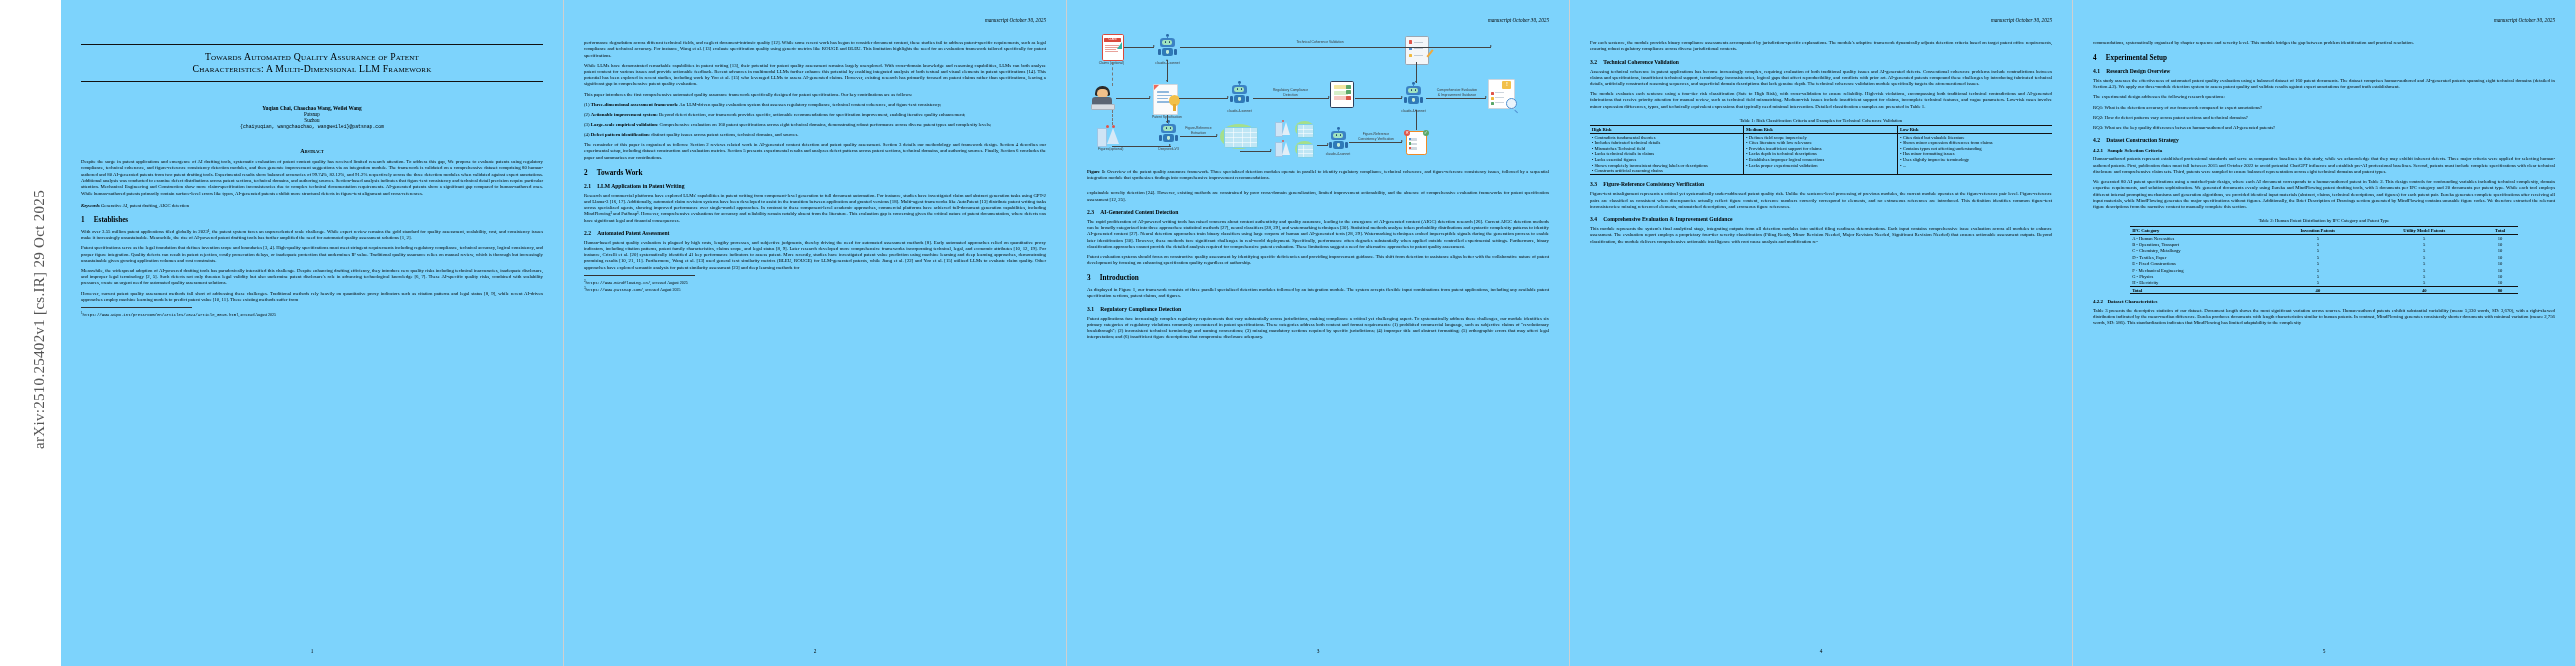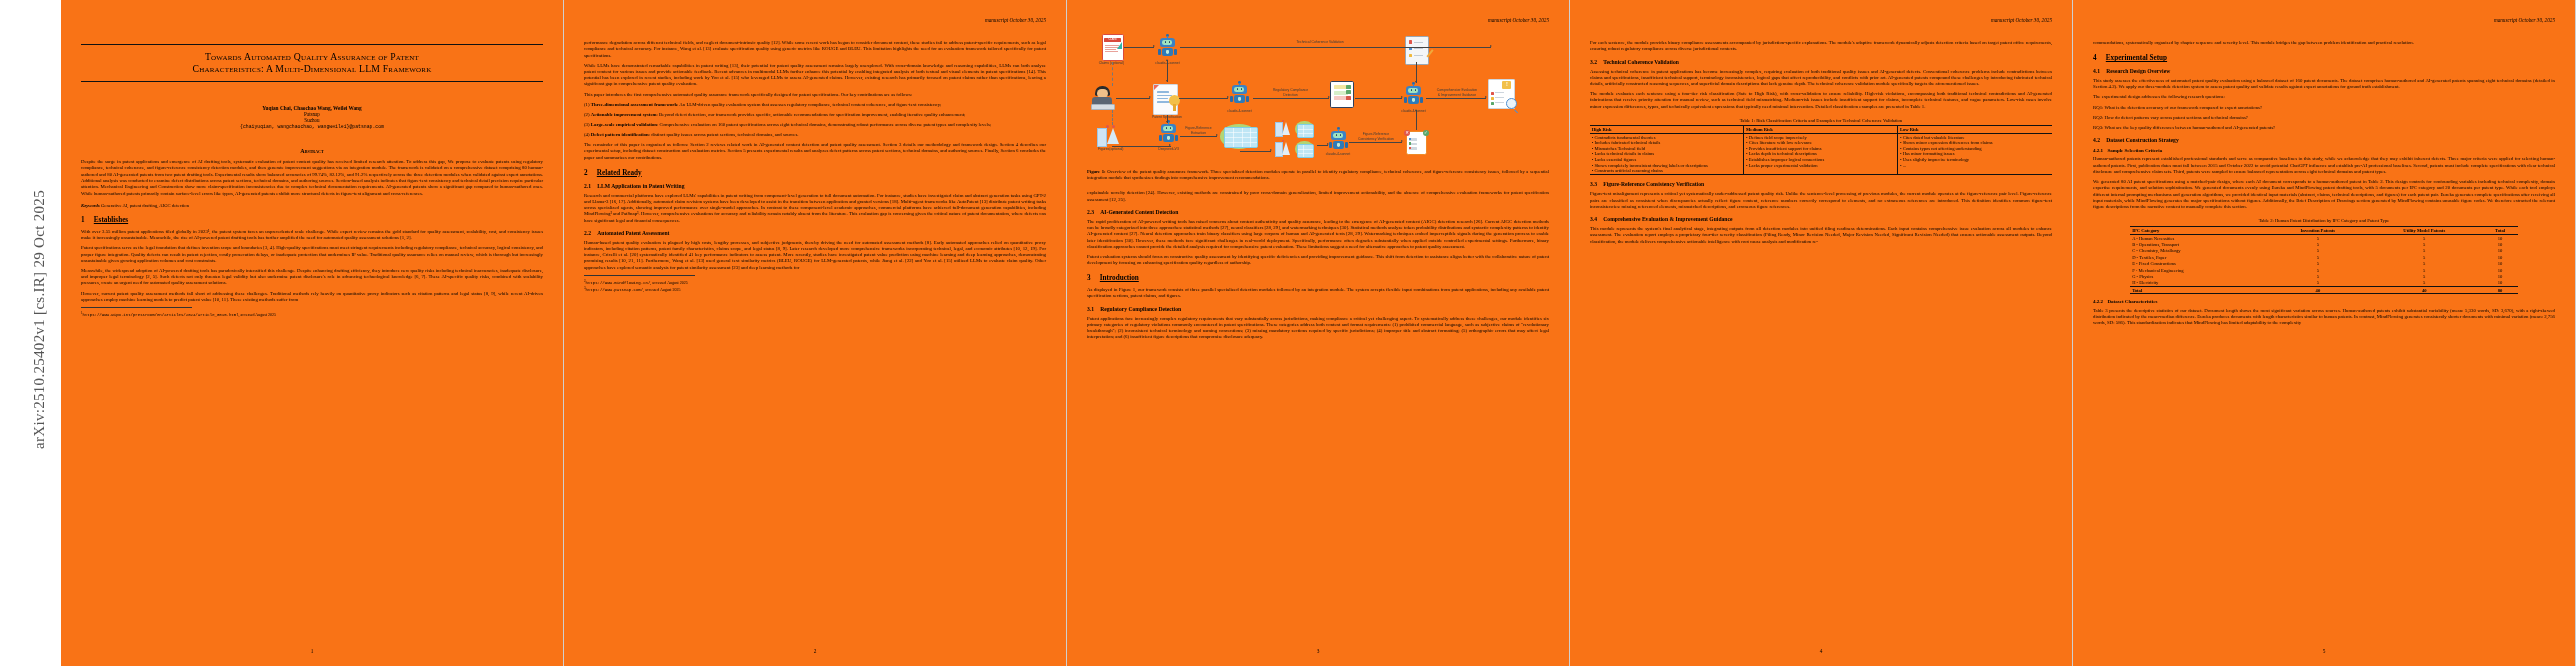--- a/index.html
+++ b/index.html
@@ -3,38 +3,38 @@
 <meta charset="utf-8">
 <style>
   html,body{margin:0;padding:0;background:#8a8a8a;}
   body{font-family:"Liberation Serif",serif;}
   #sheet{width:2576px;height:667px;position:relative;background:#8a8a8a;overflow:hidden;}
   .arxiv-strip{position:absolute;left:0;top:0;width:61px;height:667px;background:#ffffff;}
   .arxiv-text{position:absolute;left:-183px;top:311px;width:445px;transform:rotate(-90deg);
     transform-origin:center center;text-align:center;font-family:"Liberation Serif",serif;
     font-size:15px;color:#555;letter-spacing:0.3px;}
   .pages{position:absolute;left:61px;top:0;display:flex;}
-  .page{width:503px;height:667px;background:#f97316;position:relative;
+  .page{width:503px;height:667px;background:#7dd3fc;position:relative;
         box-sizing:border-box;padding:15.6px 20px 19px 20px;border-right:0.6px solid #cfcfcf;}
   .page.p1{padding-top:44px;}
   .runhead{position:absolute;right:20px;top:16.7px;font-style:italic;font-size:5.2px;color:#000;}
   .pagenum{position:absolute;bottom:13.3px;left:0;width:100%;text-align:center;font-size:5.3px;}
   .body{font-size:4.8px;line-height:1.30;text-align:justify;color:#000;}
   .body p{margin:0 0 3.9px 0;text-indent:0;}
   .rule{border:0;border-top:1.2px solid #111;margin:0;}
   .title{font-variant:small-caps;text-align:center;font-size:9.7px;line-height:1.22;
          margin:6.1px 0 6.1px 0;letter-spacing:0.2px;}
   .authors{text-align:center;font-weight:bold;font-size:5.3px;margin-top:23px;}
   .affil{text-align:center;font-size:5.1px;line-height:1.28;}
   .email{text-align:center;font-family:"Liberation Mono",monospace;font-size:4.8px;margin-top:0.6px;}
   .abs-h{text-align:center;font-variant:small-caps;font-weight:bold;font-size:6.1px;margin:19px 0 4.4px 0;}
   .abstract{font-size:4.8px;line-height:1.33;text-align:justify;}
   .kw{font-size:4.7px;margin-top:6.1px;}
   .kw b{font-style:italic;}
-  h1.sec{font-size:7.2px;font-weight:bold;margin:7.8px 0 5px 0;text-decoration:underline;}
+  h1.sec{font-size:7.2px;font-weight:bold;margin:7.8px 0 5px 0;}
   h1.sec .n{display:inline-block;min-width:12.8px;}
   h2.sub{font-size:5.6px;font-weight:bold;margin:6.1px 0 3.9px 0;}
   h2.sub .n{display:inline-block;min-width:13.3px;}
   h3.ssub{font-size:5px;font-weight:bold;margin:5px 0 3.3px 0;}
   h3.ssub .n{display:inline-block;min-width:14.5px;}
   .fnrule{width:111px;border:0;border-top:0.4px solid #333;margin:4.4px 0 2.2px 0;}
   .fn{font-size:4px;line-height:1.4;}
   .fn .mono{font-family:"Liberation Mono",monospace;font-size:4px;}
   .fn sup{font-size:3.1px;}
   .caption{font-size:4.7px;line-height:1.3;text-align:justify;margin:4.4px 0 0 0;}
@@ -179,21 +179,21 @@
         </p>
         <p>
           <span>(4)</span>
           <b>Defect pattern identification</b><span>: distinct quality issues across patent sections, technical domains, and sources.</span>
         </p>
 
         <p>The remainder of this paper is organized as follows: Section 2 reviews related work in AI-generated content detection and patent quality assessment. Section 3 details our methodology and framework design. Section 4 describes our experimental setup, including dataset construction and evaluation metrics. Section 5 presents experimental results and analyzes defect patterns across patent sections, technical domains, and authoring sources. Finally, Section 6 concludes the paper and summarizes our contributions.</p>
       </div>
 
       <h1 class="sec">
-        <span class="n">2</span><span>Related Ready</span>
+        <span class="n">2</span><span>Towards Work</span>
       </h1>
       <h2 class="sub">
         <span class="n">2.1</span><span>LLM Applications in Patent Writing</span>
       </h2>
       <div class="body">
         <p>Research and commercial platforms have explored LLMs' capabilities in patent writing from component-level generation to full document automation. For instance, studies have investigated claim and abstract generation tasks using GPT-2 and Llama-3 [16, 17]. Additionally, automated claim revision systems have been developed to assist in the transition between application and granted versions [18]. Multi-agent frameworks like AutoPatent [13] distribute patent writing tasks across specialized agents, showing improved performance over single-model approaches. In contrast to these component-level academic approaches, commercial platforms have achieved full-document generation capabilities, including MindFlowing² and PatSnap³. However, comprehensive evaluations for accuracy and reliability remain notably absent from the literature. This evaluation gap is concerning given the critical nature of patent documentation, where defects can have significant legal and financial consequences.</p>
       </div>
       <h2 class="sub">
         <span class="n">2.2</span><span>Automated Patent Assessment</span>
       </h2>

